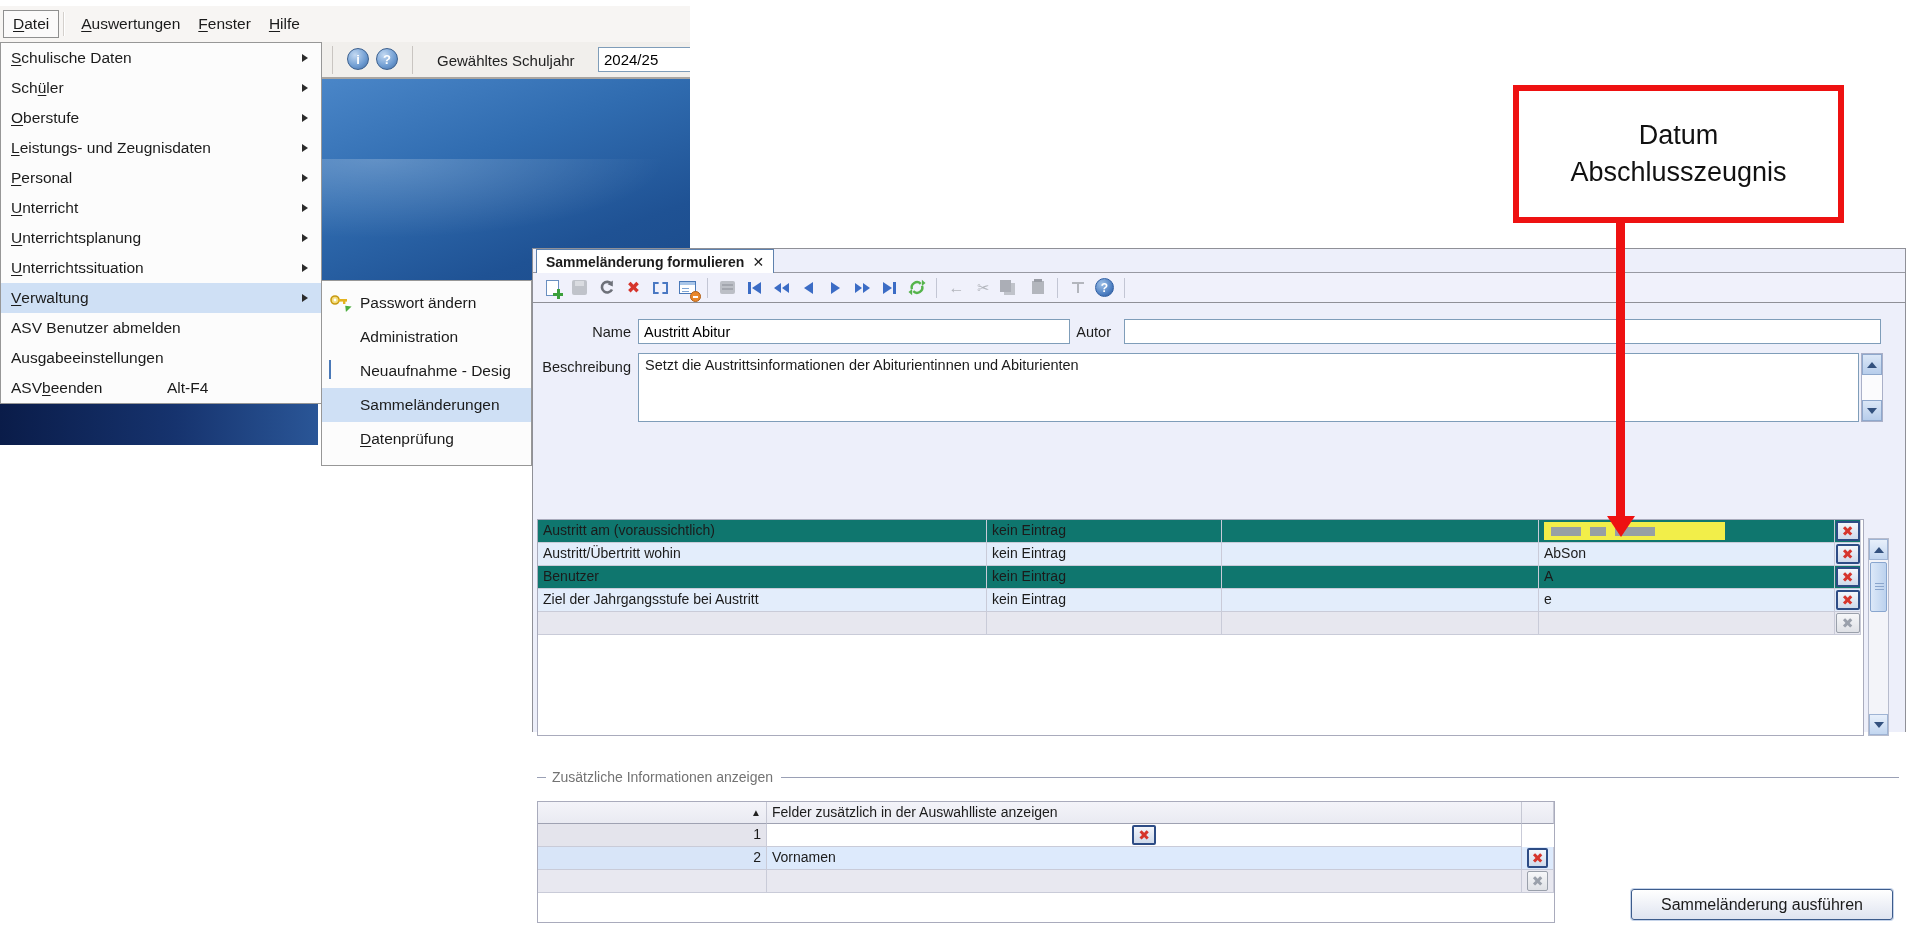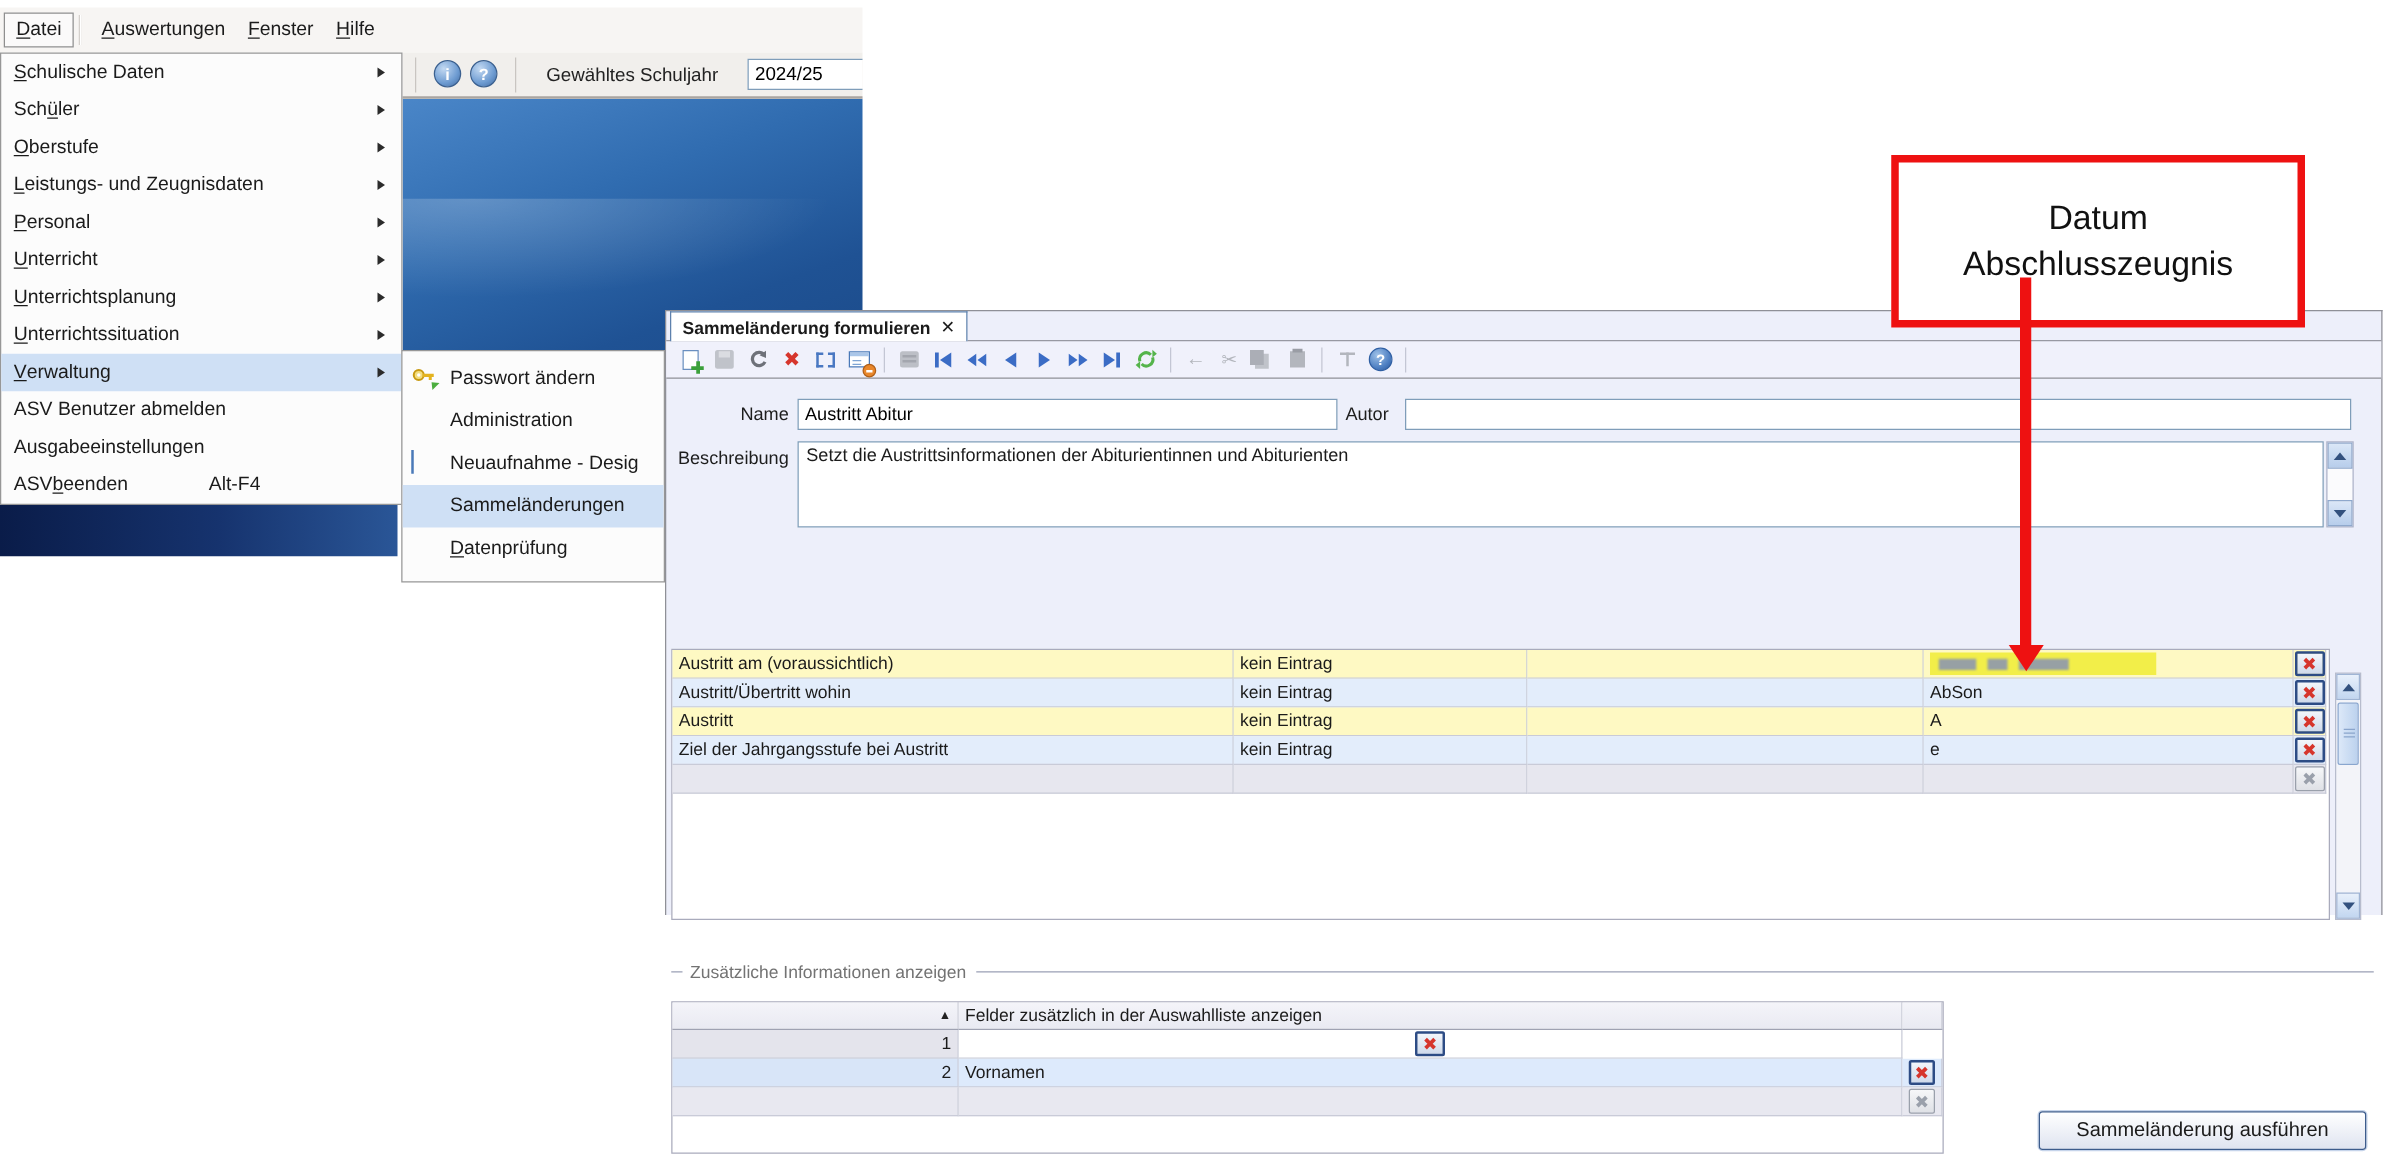--- a/index.html
+++ b/index.html
@@ -126,21 +126,21 @@
 
   
   .grid { position:absolute; left:4px; top:216px; width:1327px; height:217px;
     background:#fff; border:1px solid #a9abbc; }
   .grow { display:grid; grid-template-columns:449px 235px 317px 296px 26px; }
   .gh { background:linear-gradient(#f6f6fa,#e7e8f1); border-right:1px solid #c6c8d4;
     border-bottom:1px solid #9fa2b2; font-size:14px; padding-left:5px; height:19px; line-height:18px;
     white-space:nowrap; overflow:hidden; }
   .gc { height:23px; line-height:21px; font-size:14px; padding-left:5px;
     border-right:1px solid #c9cbd8; border-bottom:1px solid #c9cbd8;
-    white-space:nowrap; overflow:hidden; background:#fef9c3; }
+    white-space:nowrap; overflow:hidden; background:#0f766e; }
   .grow.alt .gc { background:#e3edfb; }
   .grow.emptyrow .gc { background:#e7e7ef; }
   .gx { padding:0; display:flex; align-items:center; justify-content:center; }
   .xbtn { width:24px; height:20px; border:2px solid #2d4c85; border-radius:2px;
     background:linear-gradient(#f3f6fb,#cfdaeb); color:#d6352c; font-weight:bold; font-size:14px;
     display:flex; align-items:center; justify-content:center; line-height:1; }
   .xbtn.gray { border:1px solid #9aa0ab; color:#9aa0ab; background:linear-gradient(#f6f7f9,#dfe1e6); }
   .redact { display:inline-flex; align-items:center; gap:9px; background:#f2ee49;
     width:181px; height:18px; padding-left:7px; margin-top:2px; }
   .blk { height:9px; background:#97a0a4; filter:blur(0.7px); }
@@ -173,21 +173,21 @@
   .sorticon { float:right; font-size:10px; color:#222; line-height:21px; }
 
   .execbtn { position:absolute; left:1098px; top:586px; width:262px; height:31px;
     background:linear-gradient(#ffffff,#dfe4f0); border:1px solid #3d5c8c; border-radius:3px;
     box-shadow:0 0 0 1px #c6d4ea; font-size:16px; font-family:inherit;
     display:flex; align-items:center; justify-content:center; }
 
   
   .annbox { left:1513px; top:85px; width:331px; height:138px; background:#fff;
     border:6px solid #ee1111; z-index:20; display:flex; flex-direction:column;
-    align-items:center; justify-content:center; font-size:27px; line-height:37px; color:#111;margin-top:39px; }
+    align-items:center; justify-content:center; font-size:27px; line-height:37px; color:#111; }
   .annline { left:1616px; top:222px; width:9px; height:296px; background:#ee1111; z-index:20; }
   .annhead { left:1607px; top:516px; width:0; height:0; z-index:20;
     border-left:14px solid transparent; border-right:14px solid transparent; border-top:21px solid #ee1111; }
 
   .keysvg, .undosvg, .refsvg { display:block; }
 </style>
 </head>
 <body>
 
 <div id="screen">
@@ -465,21 +465,21 @@
         <div class="grow alt">
           <div class="gc">Austritt/Übertritt wohin</div>
           <div class="gc">kein Eintrag</div>
           <div class="gc"></div>
           <div class="gc">AbSon</div>
           <div class="gc gx">
               <span class="xbtn">✖</span>
             </div>
         </div>
         <div class="grow">
-          <div class="gc">Austritt</div>
+          <div class="gc">Benutzer</div>
           <div class="gc">kein Eintrag</div>
           <div class="gc"></div>
           <div class="gc">A</div>
           <div class="gc gx">
               <span class="xbtn">✖</span>
             </div>
         </div>
         <div class="grow alt">
           <div class="gc">Ziel der Jahrgangsstufe bei Austritt</div>
           <div class="gc">kein Eintrag</div>

